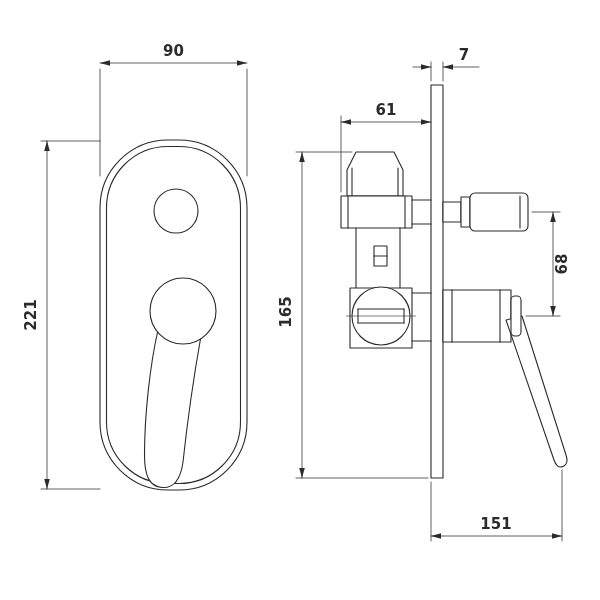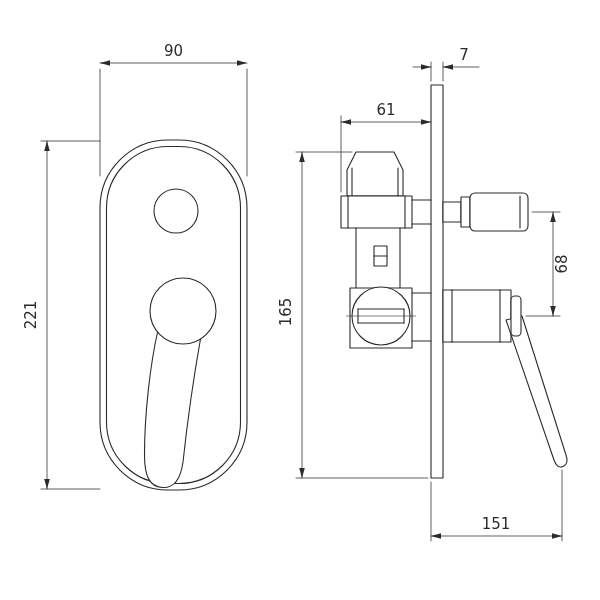--- a/index.html
+++ b/index.html
@@ -1,17 +1,17 @@
 <!DOCTYPE html>
 <html><head>
 <meta charset="utf-8">
 <style>
   html,body{margin:0;padding:0;background:#ffffff;}
   .stage{width:600px;height:600px;background:#ffffff;position:relative;overflow:hidden;
-         font-family:"DejaVu Sans", sans-serif;}
+         font-family:"DejaVu Sans", sans-serif;font-weight:bold;}
   svg{display:block;}
   .outline{fill:none;stroke:#2b2b2b;stroke-width:1.1;stroke-linejoin:round;stroke-linecap:round;}
   .filled{fill:#ffffff;stroke:#2b2b2b;stroke-width:1.1;stroke-linejoin:round;stroke-linecap:round;}
   .dim{fill:none;stroke:#2b2b2b;stroke-width:0.75;stroke-linecap:round;}
   .thin{fill:none;stroke:#2b2b2b;stroke-width:0.6;}
   .arrow{fill:#2b2b2b;stroke:none;}
   .dim-label{font-family:"DejaVu Sans", sans-serif;font-size:15px;fill:#2b2b2b;}
 </style>
 </head>
 <body>

